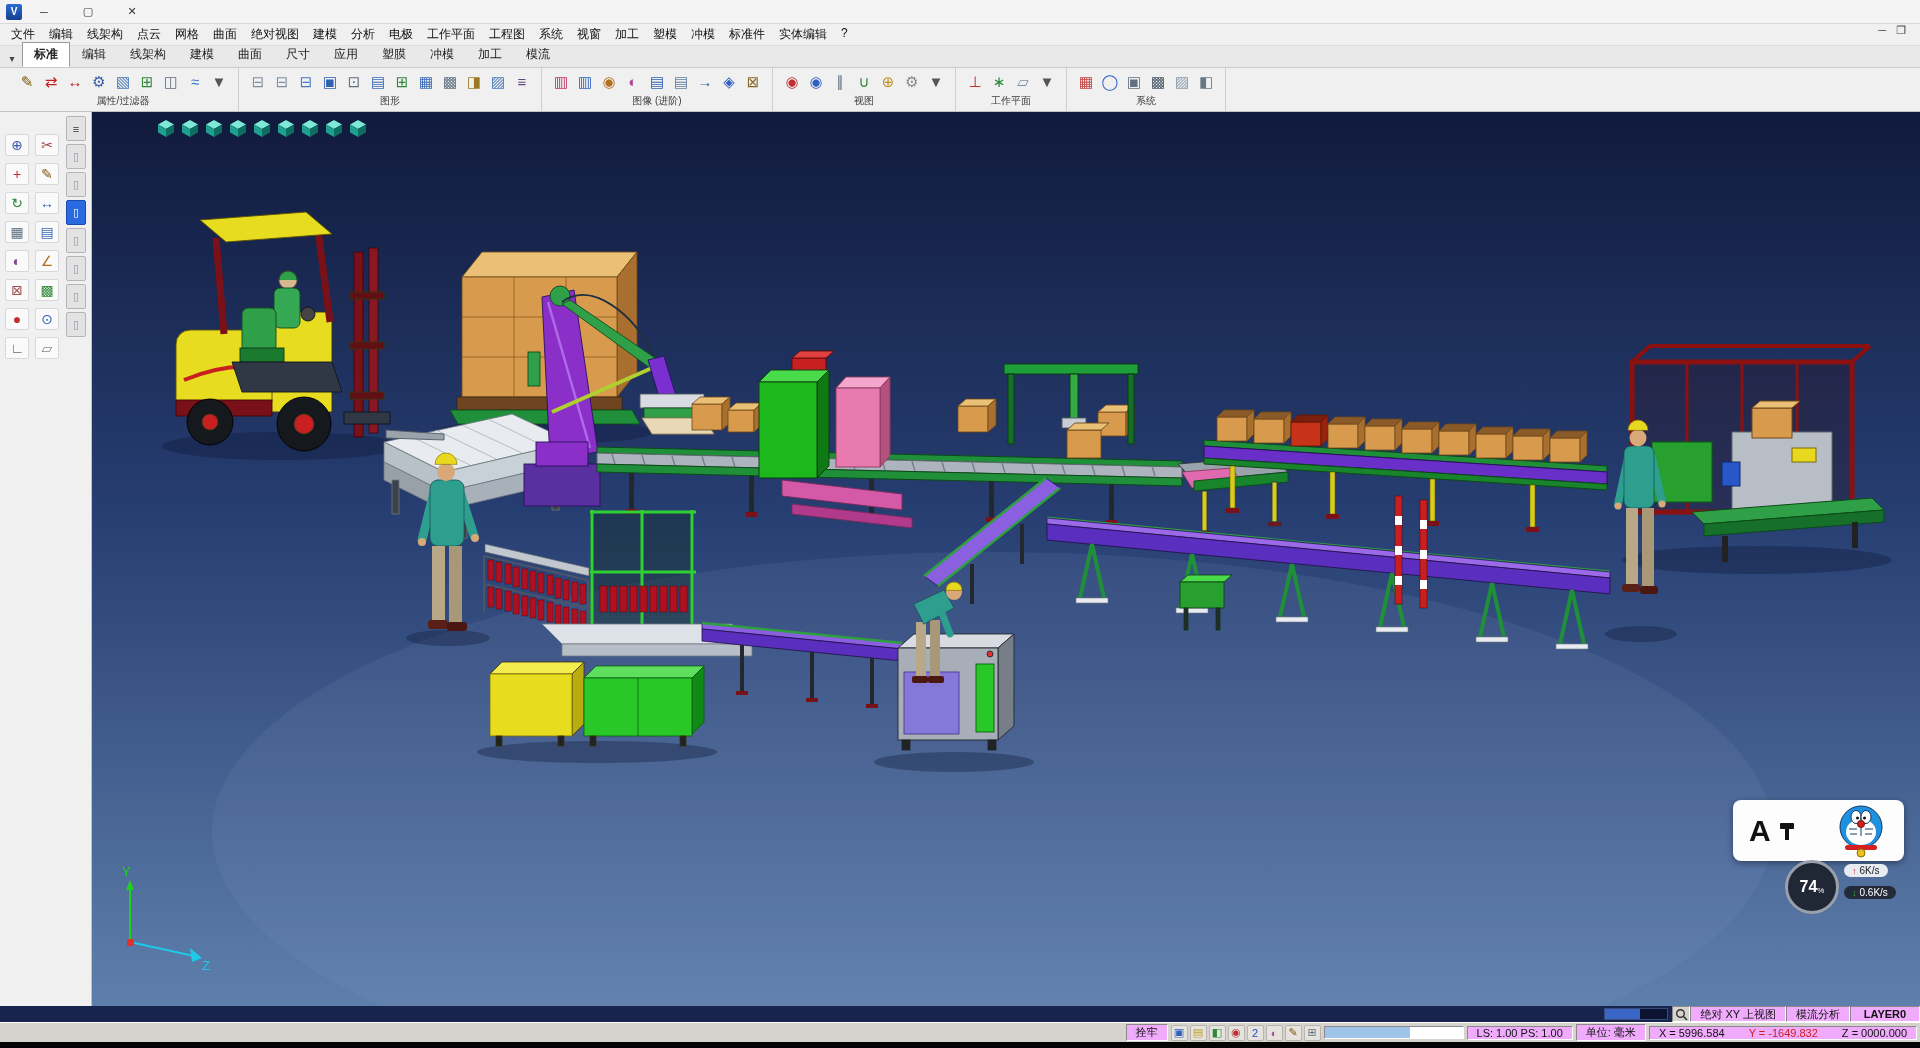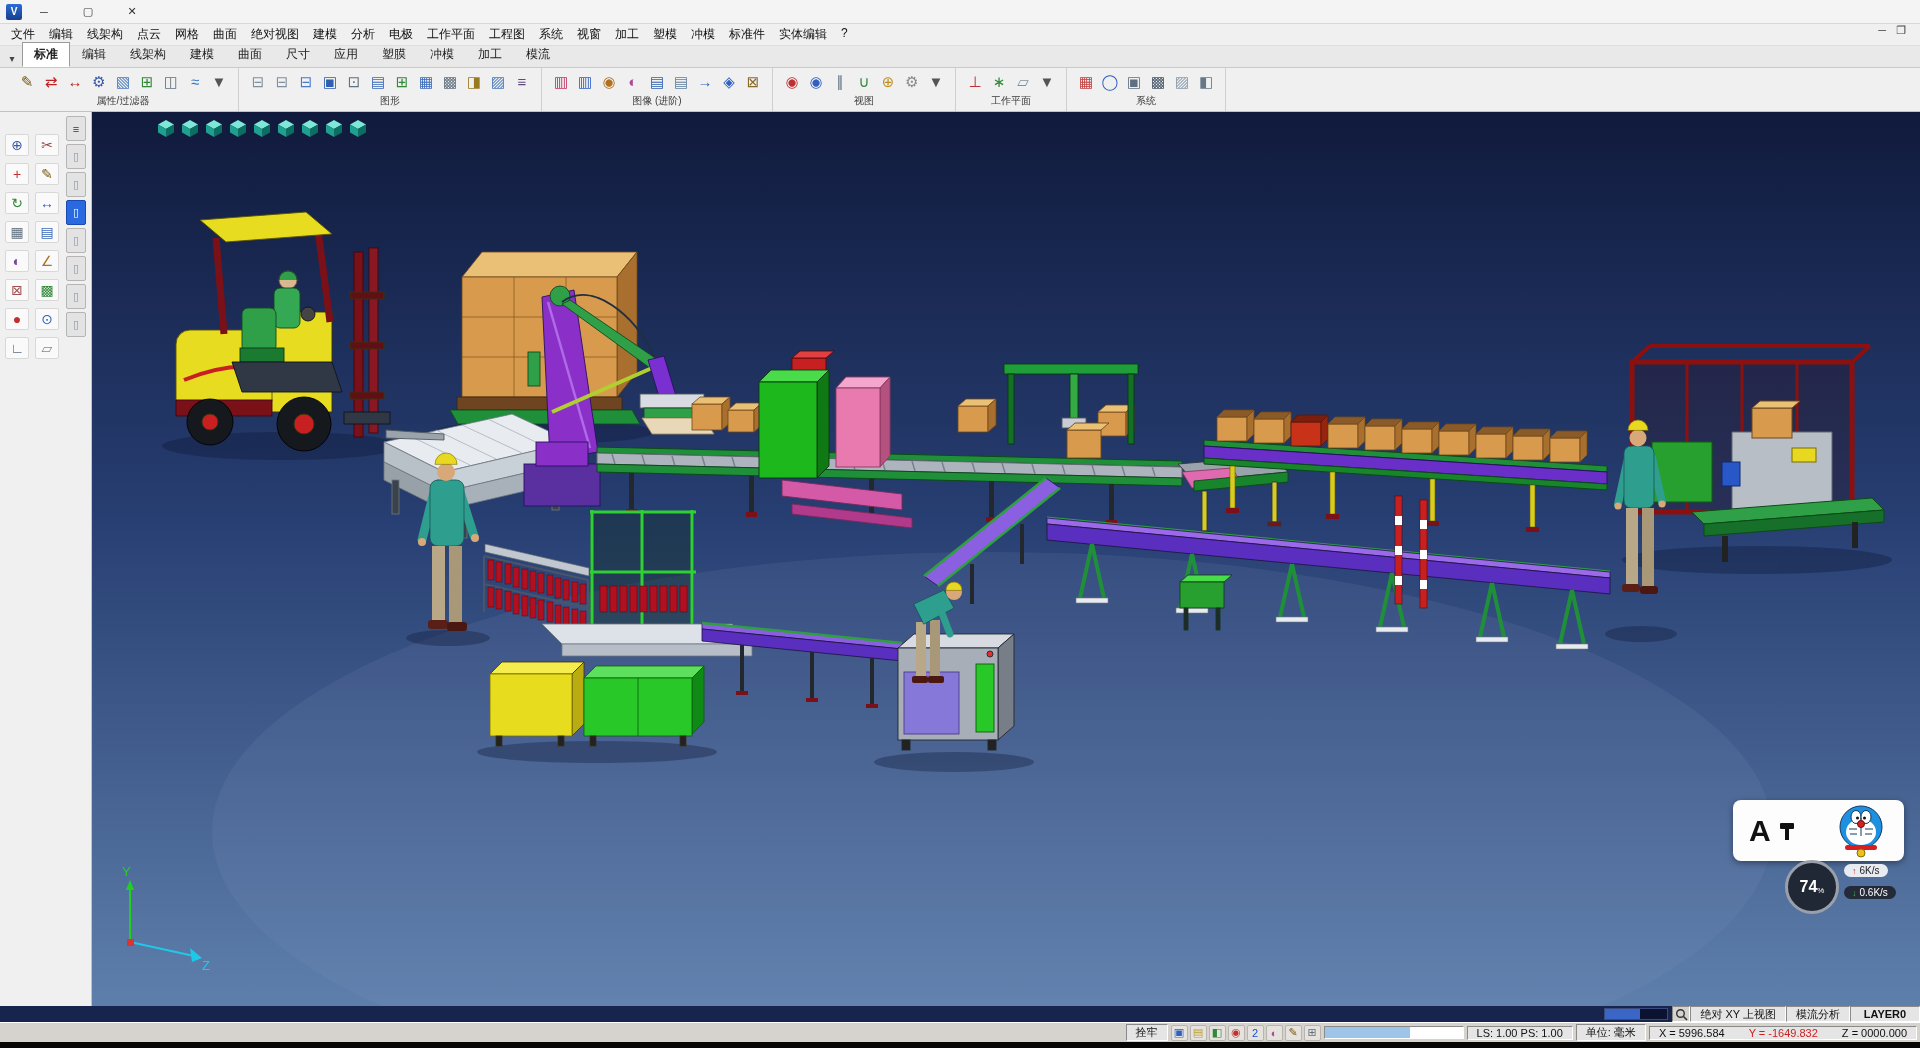--- a/index.html
+++ b/index.html
@@ -75,21 +75,21 @@
   .arrow-up { color:#d03030; font-size:9px; }
   .arrow-down { color:#30c050; font-size:9px; }
 
   
   .status-a { height:16px; background:#17254e; display:flex; align-items:stretch; }
   .sa-fill { flex:1; }
   .sa-meter { width:64px; margin:2px 4px; background:#0c1330; border:1px solid #3a4a7a; }
   .sa-meter div { height:100%; width:55%; background:#3a66c8; }
   .sa-mag { width:18px; display:flex; align-items:center; justify-content:center; background:#d6d3ce;
     border:1px solid; border-color:#8a8a8a #fff #fff #8a8a8a; }
-  .seg { background:#e5e5e5; border:1px solid; border-color:#8a8a8a #fff #fff #8a8a8a; padding:0 9px;
+  .seg { background:#f0abfc; border:1px solid; border-color:#8a8a8a #fff #fff #8a8a8a; padding:0 9px;
     font-size:11px; display:flex; align-items:center; white-space:nowrap; color:#111; }
   .seg-layer { font-weight:bold; min-width:70px; justify-content:center; }
 
   .status-b { height:20px; background:#d6d3ce; border-top:1px solid #fff; display:flex; align-items:center; padding:0 3px; gap:3px; }
   .sb-fill { flex:1; }
   .sb-icons { display:flex; gap:2px; align-items:center; }
   .sb-icon { width:17px; height:16px; display:flex; align-items:center; justify-content:center; font-size:11px;
     border:1px solid #b8b5ae; background:#e6e3de; border-radius:2px; }
   .sb-progress { width:140px; height:13px; background:#fff; border:1px solid; border-color:#8a8a8a #fff #fff #8a8a8a; }
   .sb-progress div { height:100%; width:62%; background:#9ec4ea; }

